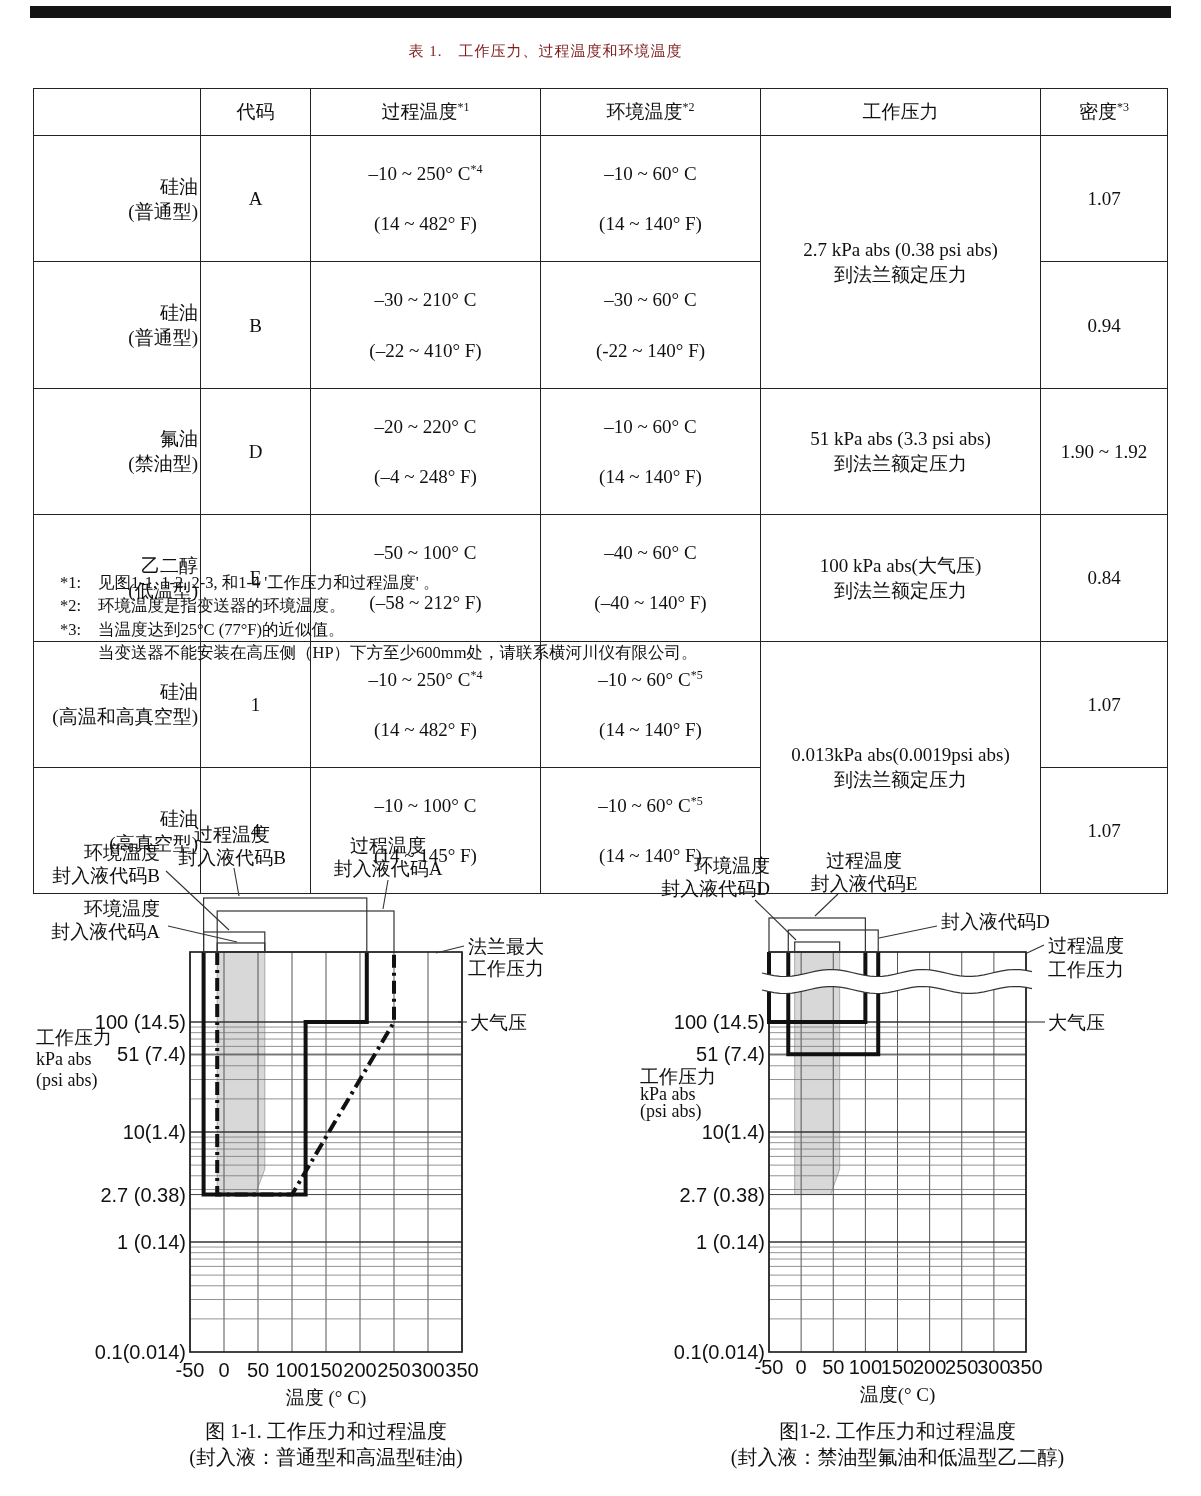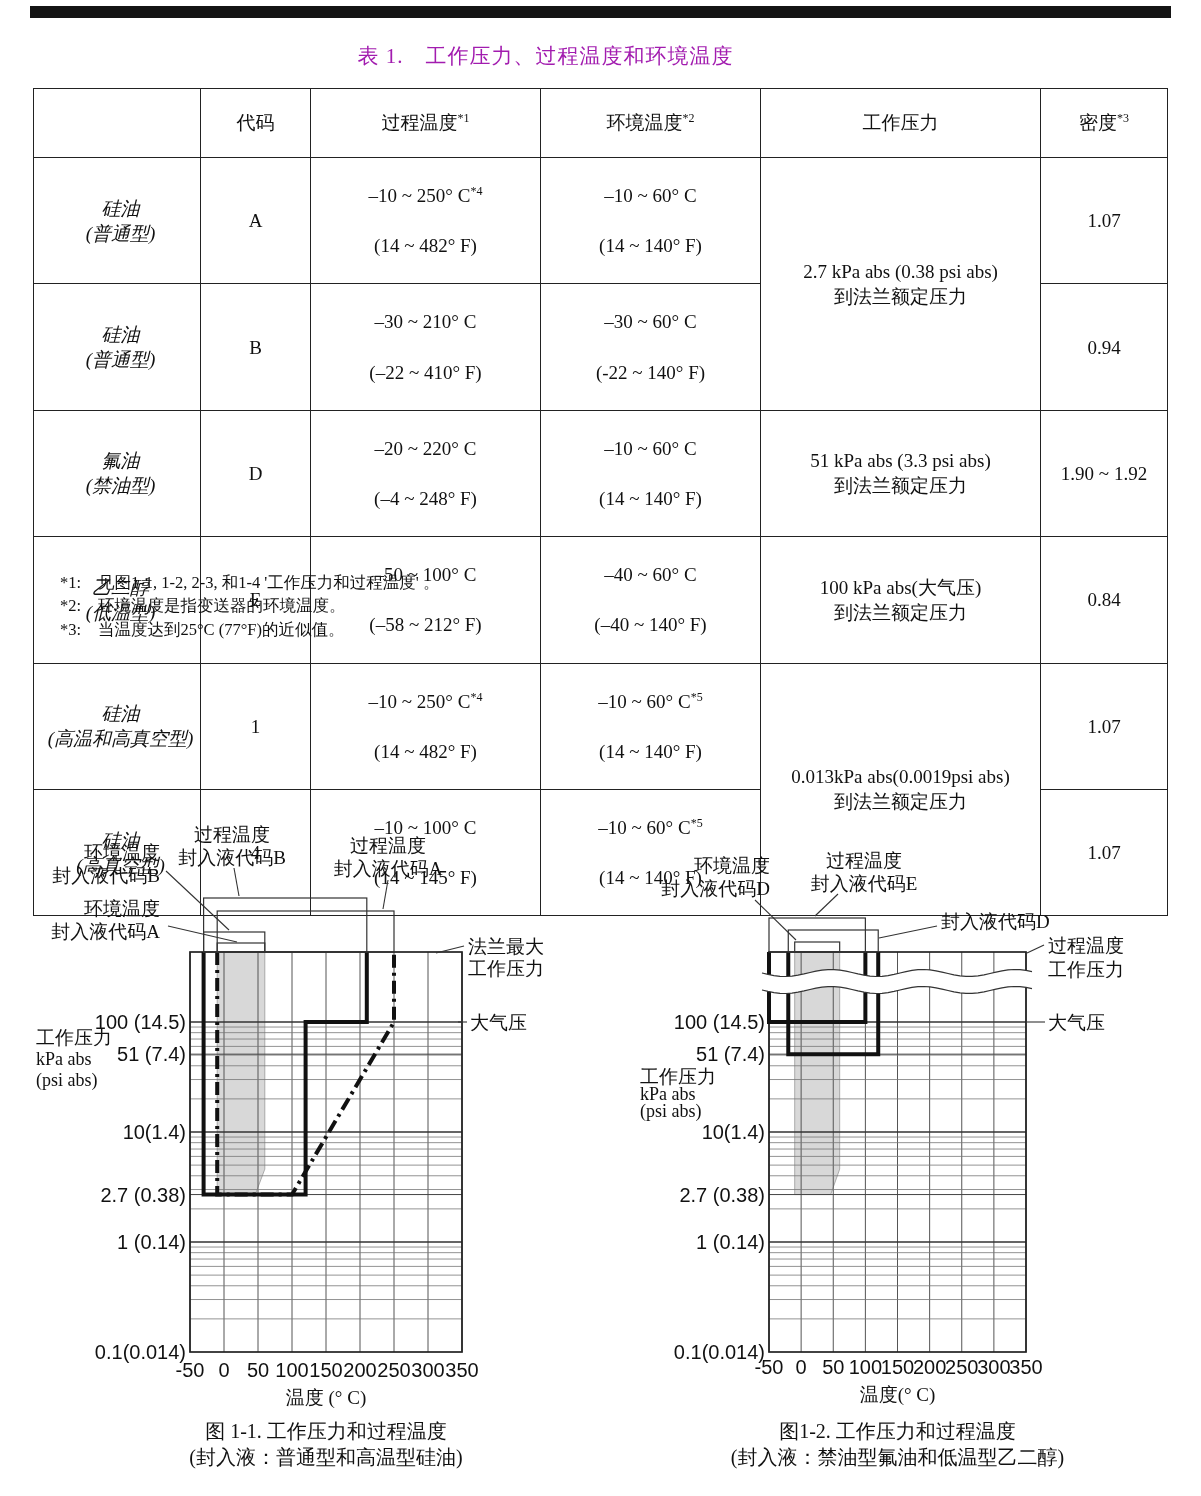--- a/index.html
+++ b/index.html
@@ -1,26 +1,26 @@
 <!DOCTYPE html>
 <html><head>
 <meta charset="utf-8">
 <style>
   html,body{margin:0;padding:0;}
   body{width:1201px;height:1496px;background:#ffffff;position:relative;overflow:hidden;
        font-family:"Liberation Serif","DejaVu Serif",serif;color:#1a1a1a;}
   .abs{position:absolute;}
   #topbar{left:30px;top:6px;width:1141px;height:12px;background:#141414;}
-  #page-title{left:0;top:42px;width:1091px;text-align:center;font-size:21px;letter-spacing:1px;color:#a21caf;}
+  #page-title{left:0;top:42px;width:1091px;text-align:center;font-size:15px;letter-spacing:1px;color:#7f1d1d;}
   #spec-table{left:33px;top:88px;border-collapse:collapse;table-layout:fixed;}
   #spec-table td{border:1.6px solid #222;text-align:center;vertical-align:middle;
                  font-size:19px;line-height:1.32;padding:0 2px;white-space:pre-line;color:#111;}
-  #spec-table td.sub{text-align:center;padding-left:9px;font-style:italic;}
+  #spec-table td.sub{text-align:right;padding-left:9px;}
   #spec-table sup{font-size:12px;vertical-align:super;line-height:0;}
-  tr.hrow{height:69px;} tr.rA{height:58px;} tr.rB{height:56px;} tr.rD{height:55px;}
+  tr.hrow{height:47px;} tr.rA{height:58px;} tr.rB{height:56px;} tr.rD{height:55px;}
   tr.rE{height:79px;} tr.r1{height:77px;} tr.r4{height:78px;}
   #footnotes{left:60px;top:571px;width:1100px;font-size:16.5px;line-height:23.4px;color:#111;}
   .fline{display:flex;}
   .flabel{width:38px;flex:0 0 38px;}
   .ftext{flex:1;}
   #charts{left:0;top:760px;}
   text{fill:#111;}
   text.num{font-family:"Liberation Sans","DejaVu Sans",sans-serif;font-size:20px;}
   text.cjk{font-family:"Liberation Serif","DejaVu Serif",serif;font-size:19px;}
   text.axl{font-family:"Liberation Serif","DejaVu Serif",serif;font-size:18px;}
@@ -156,20 +156,24 @@
       <span class="flabel">*1:</span>
       <span class="ftext">见图1-1, 1-2, 2-3, 和1-4 '工作压力和过程温度' 。</span>
     </div>
   <div class="fline">
       <span class="flabel">*2:</span>
       <span class="ftext">环境温度是指变送器的环境温度。</span>
     </div>
   <div class="fline">
       <span class="flabel">*3:</span>
       <span class="ftext">当温度达到25°C (77°F)的近似值。</span>
+    </div>
+  <div class="fline">
+      <span class="flabel"></span>
+      <span class="ftext">当变送器不能安装在高压侧（HP）下方至少600mm处，请联系横河川仪有限公司。</span>
     </div>
 </div>
 
 <svg id="charts" class="abs" width="1201" height="736" viewBox="0 760 1201 736">
     <g>
       <polygon points="217.2,952 264.8,952 264.8,1169.0966385150268 255.28,1194.5499859425113 217.2,1194.5499859425113" fill="#d8d8d8" stroke="#999" stroke-width="0.8"></polygon>
       <g>
         <line x1="190" y1="952" x2="190" y2="1352" stroke="#555" stroke-width="1"></line>
         <line x1="224" y1="952" x2="224" y2="1352" stroke="#555" stroke-width="1"></line>
         <line x1="258" y1="952" x2="258" y2="1352" stroke="#555" stroke-width="1"></line>

